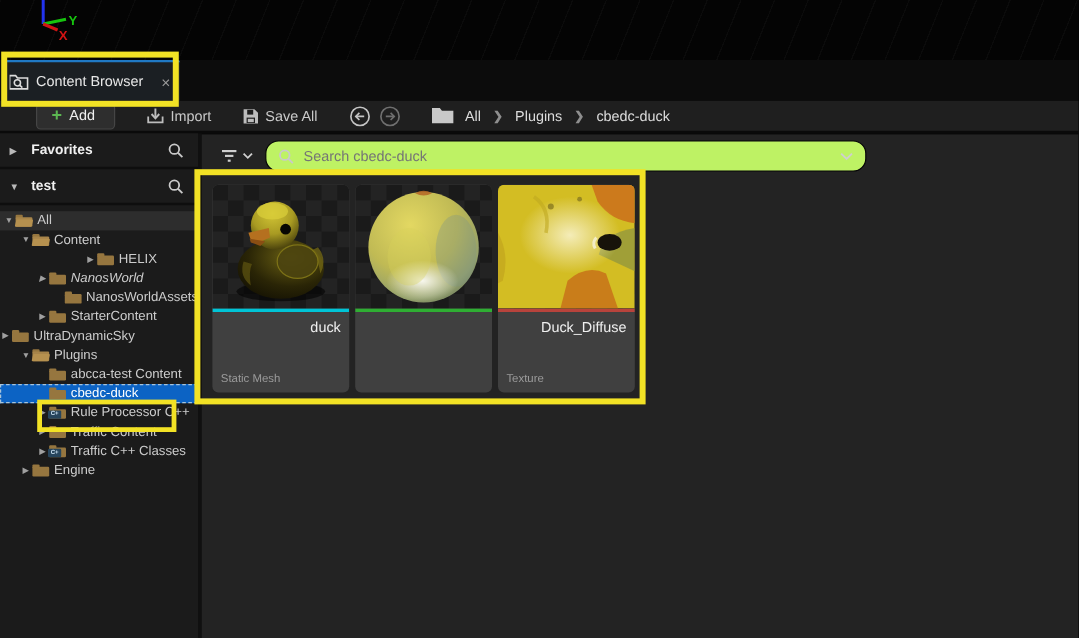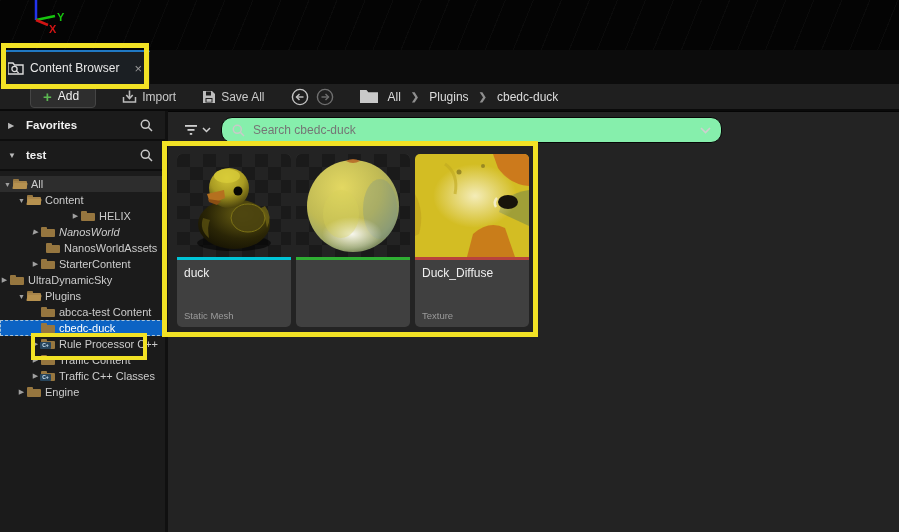--- a/index.html
+++ b/index.html
@@ -61,27 +61,27 @@
   .fold.open .body { background:#a8854a; }
   .fold.open .front { position:absolute; left:0px; top:4px; width:14px; height:6px; background:#b6914f;
     transform:skewX(-14deg); border-radius:1px; }
   .fold .cppchip { position:absolute; left:-1px; top:3px; width:11px; height:7px; background:#27455c;
     border-radius:1px; color:#cfe6f7; font-size:5px; font-weight:bold; line-height:7px; text-align:center;
     letter-spacing:0; }
 
   
   .search-row { height:36px; display:flex; align-items:center; padding:0 177px 0 16px; gap:10px; }
   .filter { display:flex; align-items:center; gap:4px; }
-  .search-pill { flex:1; height:21px; background:#86efac; border:1px solid #060606; border-radius:11px;
+  .search-pill { flex:1; height:21px; background:#bef264; border:1px solid #060606; border-radius:11px;
     display:flex; align-items:center; padding:12px 10px; gap:8px; }
   .search-ph { color:#757575; font-size:12px; flex:1; }
 
   
   .grid { display:flex; gap:5px; padding:6px 0 0 9px; }
-  .card { width:114px; background:#404040; border-radius:5px; overflow:hidden; }
+  .card { width:114px; background:#404040; border-radius:5px; overflow:hidden;text-align:right; }
   .thumb { position:relative; width:114px; height:103px;
     background:conic-gradient(#232323 25%, #1a1a1a 0 50%, #232323 0 75%, #1a1a1a 0) 0 0 / 26px 26px; }
   .thumb svg { position:absolute; left:0; top:0; }
   .stripe { height:3px; width:100%; }
   .card-body { height:67px; position:relative; padding:6px 7px; }
   .card-name { color:#efefef; font-size:12px; }
   .card-type { position:absolute; left:7px; bottom:6px; color:#9b9b9b; font-size:9.5px; }
 
   
   .anno { position:absolute; border:5px solid #f2e225; z-index:60; pointer-events:none; }
@@ -209,21 +209,21 @@
           <span class="tlabel">HELIX</span>
         </div>
         <div class="trow" style="padding-left: 31px; font-style: italic;">
           <span class="arrow">▶</span>
           <span class="fold">
             <span class="tabtop"></span>
             <span class="body"></span>
           </span>
           <span class="tlabel">NanosWorld</span>
         </div>
-        <div class="trow" style="padding-left: 36px;">
+        <div class="trow" style="padding-left: 24px; justify-content: flex-end;">
           <span class="arrow"></span>
           <span class="fold">
             <span class="tabtop"></span>
             <span class="body"></span>
           </span>
           <span class="tlabel">NanosWorldAssets</span>
         </div>
         <div class="trow" style="padding-left: 31px;">
           <span class="arrow">▶</span>
           <span class="fold">

